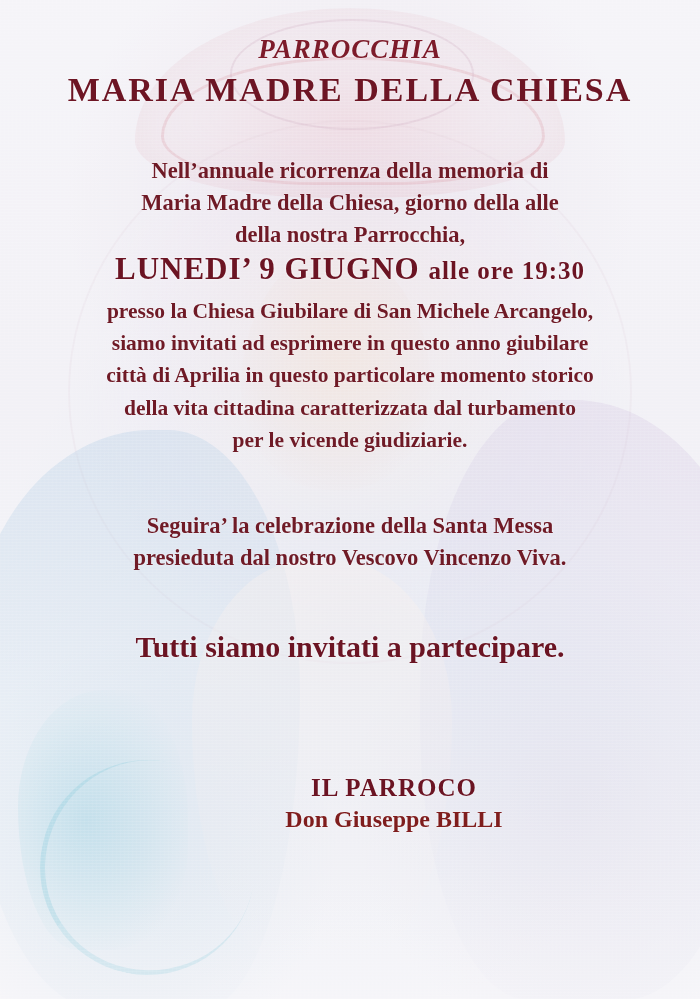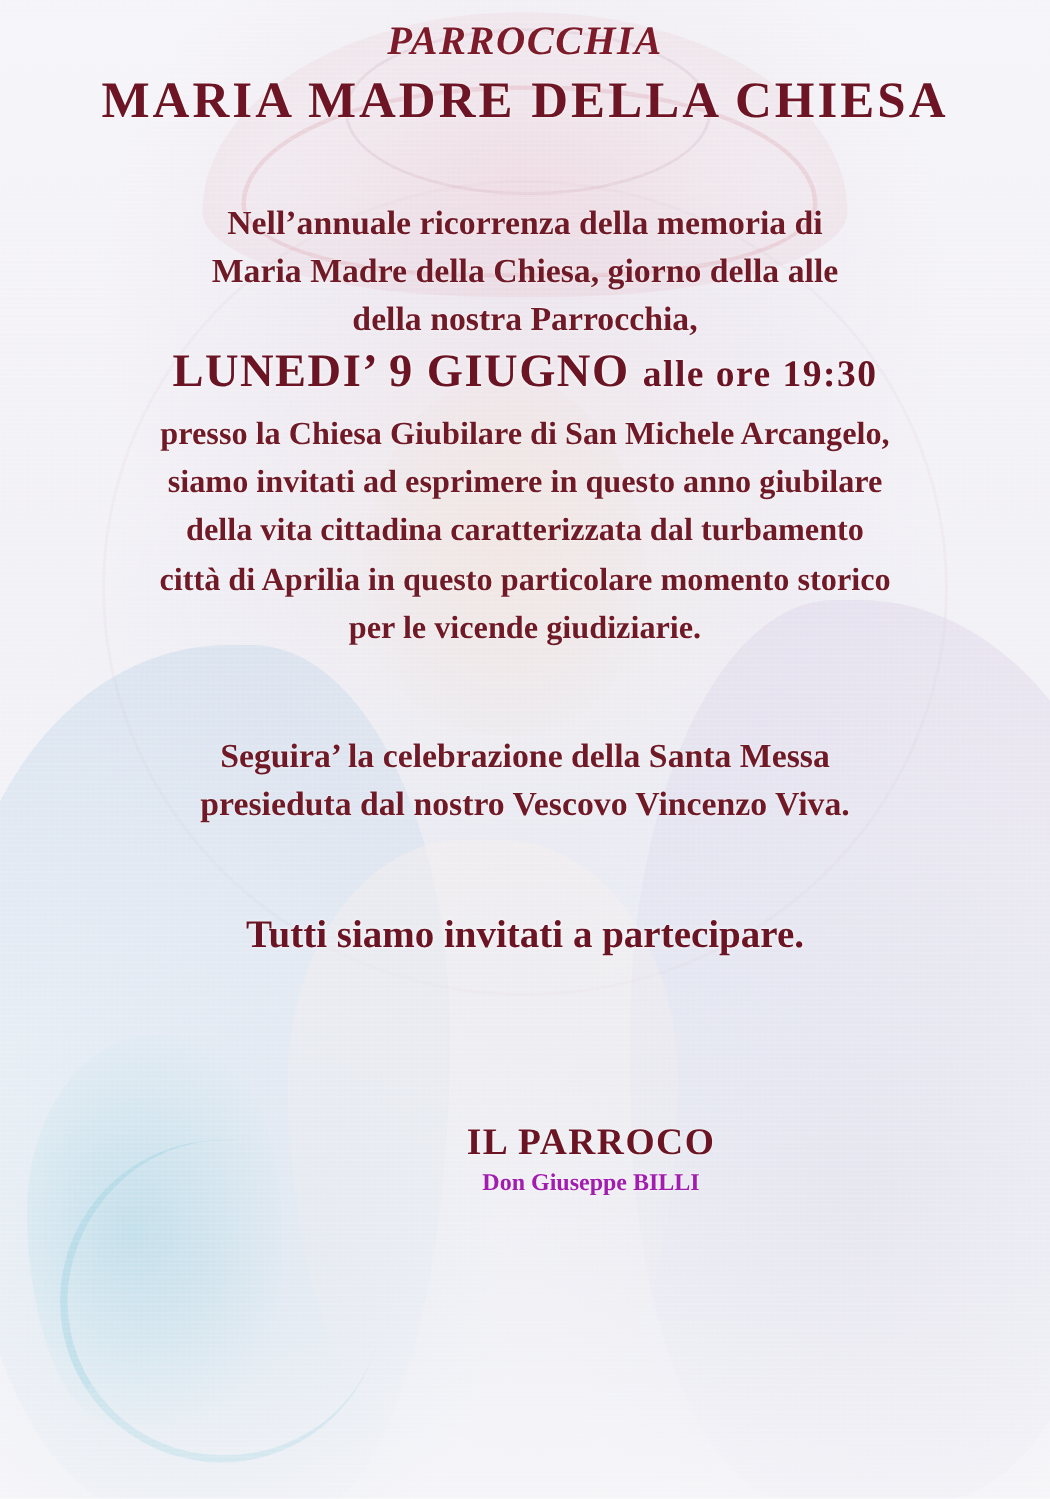--- a/index.html
+++ b/index.html
@@ -150,21 +150,21 @@
   .content {
     position: relative;
     z-index: 5;
     width: 100%;
     height: 100%;
     text-align: center;
     color: #5e1422;
   }
   .heading-small {
     margin: 0;
-    padding-top: 12px;
+    padding-top: 34px;
     font-size: 27px;
     font-style: italic;
     font-weight: 700;
     letter-spacing: 1px;
     color: #7d1b2a;
     text-shadow: 0 0 2px rgba(255,255,255,0.75);
     font-family: Liberation Serif, serif;
   }
   .heading-main {
     margin: 6px 0 0 0;
@@ -202,41 +202,41 @@
   }
   .body-block .line {
     font-size: 21.5px;
     line-height: 1.5;
   }
   .block-seguira {
     margin-top: 54px;
   }
   .invite {
     margin-top: 56px;
-    font-size: 26px;
+    font-size: 30px;
     font-weight: 700;
     color: #6b1423;
     text-shadow: 0 0 3px rgba(255,255,255,0.8);
   }
   .signature {
     margin-top: 110px;
     padding-left: 88px;
   }
   .sig-title {
     font-size: 25px;
     font-weight: 700;
     letter-spacing: 1px;
     color: #6b1423;
     text-shadow: 0 0 2px rgba(255,255,255,0.8);
   }
   .sig-name {
     margin-top: 4px;
-    font-size: 16px;
-    font-weight: 700;
-    color: #a21caf;
+    font-size: 24px;
+    font-weight: 700;
+    color: #7f1d1d;
     text-shadow: 0 0 2px rgba(255,255,255,0.8);
   }
 </style>
 </head>
 <body>
 
 <div id="poster">
 
   <div class="bg-layer bg-base"></div>
   <div class="bg-layer">
@@ -264,22 +264,22 @@
     </div>
 
     <div class="date-line">
       <span>LUNEDI’  9  GIUGNO</span>
       <span class="time">alle ore 19:30</span>
     </div>
 
     <div class="body-block">
       <div class="line">presso la Chiesa Giubilare di San Michele Arcangelo,</div>
       <div class="line">siamo invitati ad esprimere in questo anno giubilare</div>
+      <div class="line">città di Aprilia in questo particolare momento storico</div>
       <div class="line">della vita cittadina caratterizzata dal turbamento</div>
-      <div class="line">città di Aprilia in questo particolare momento storico</div>
       <div class="line">per le vicende giudiziarie.</div>
     </div>
 
     <div class="block-seguira">
       <div class="line lg">Seguira’ la celebrazione della Santa Messa</div>
       <div class="line lg">presieduta dal nostro Vescovo Vincenzo Viva.</div>
     </div>
 
     <div class="invite">Tutti siamo invitati a partecipare.</div>
 

